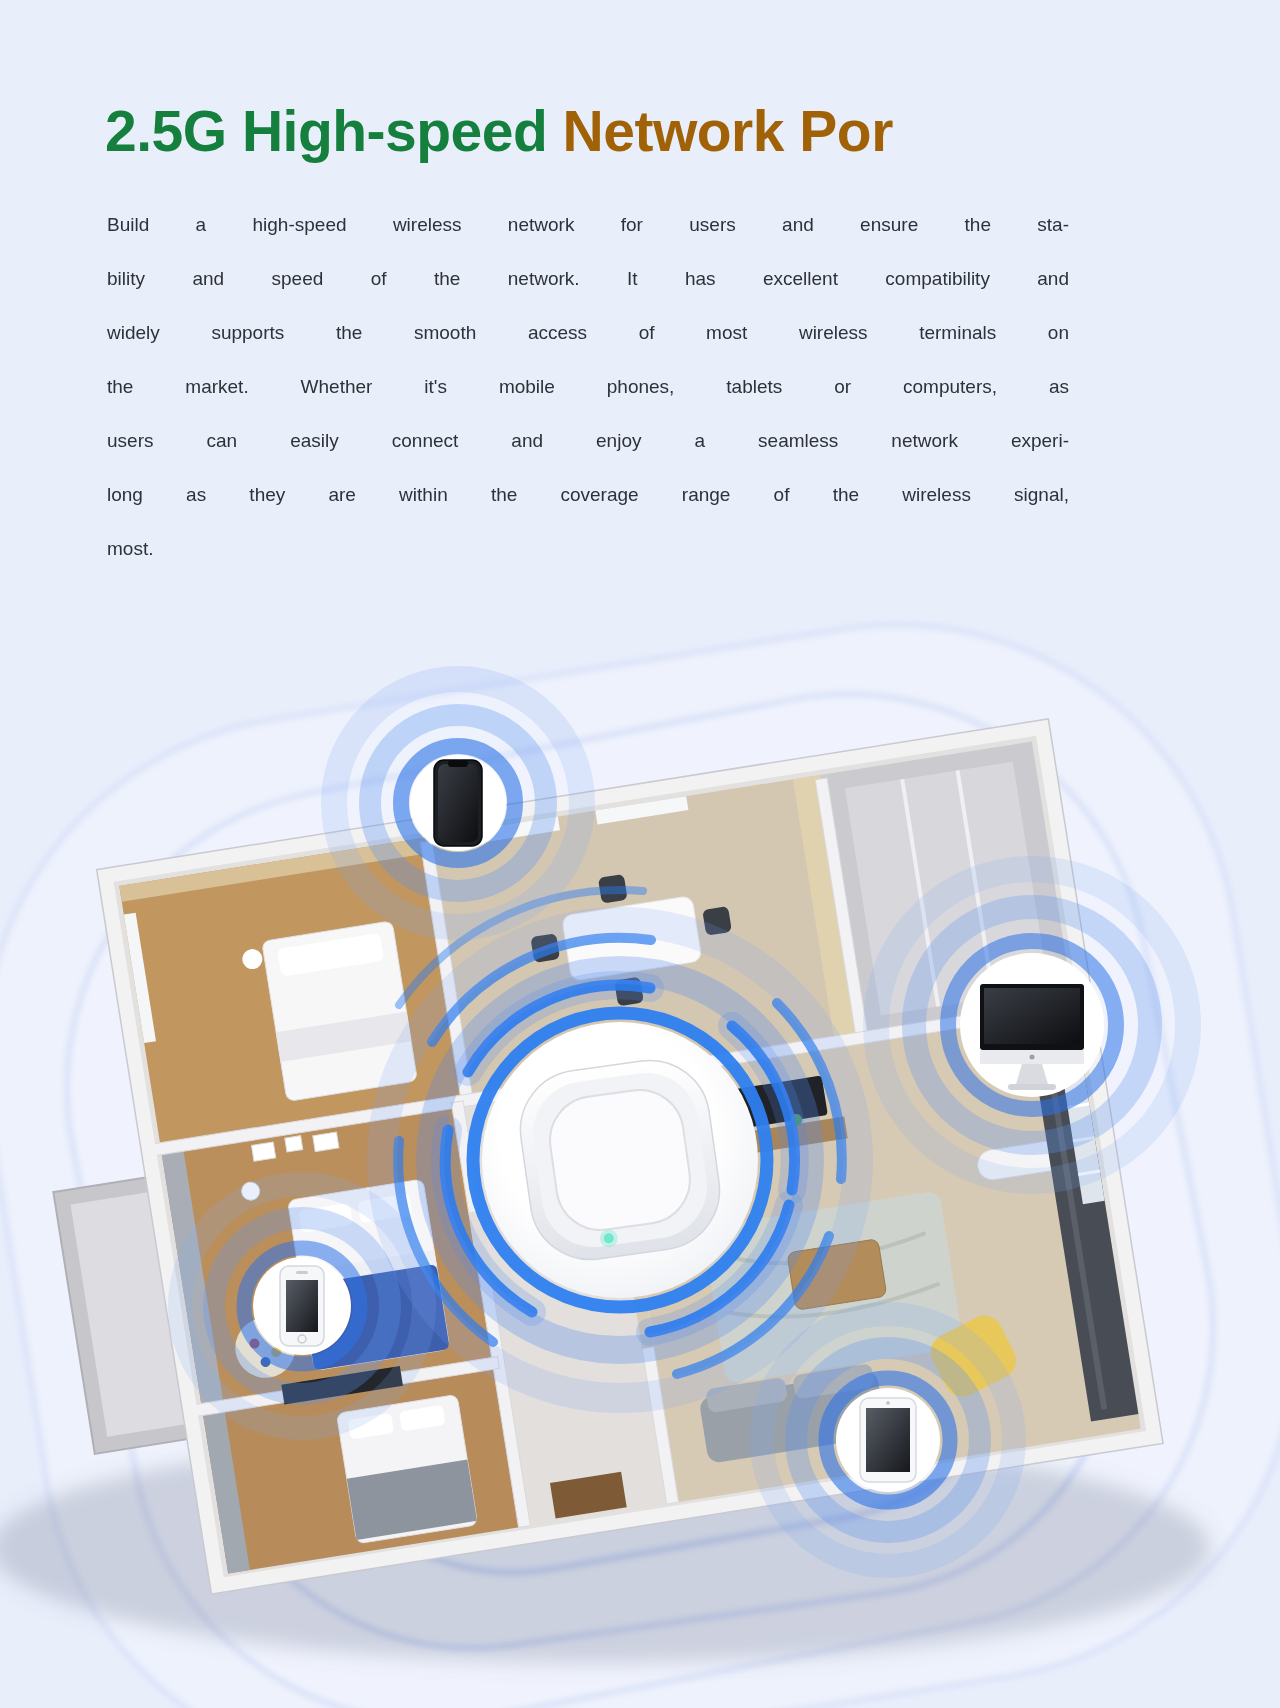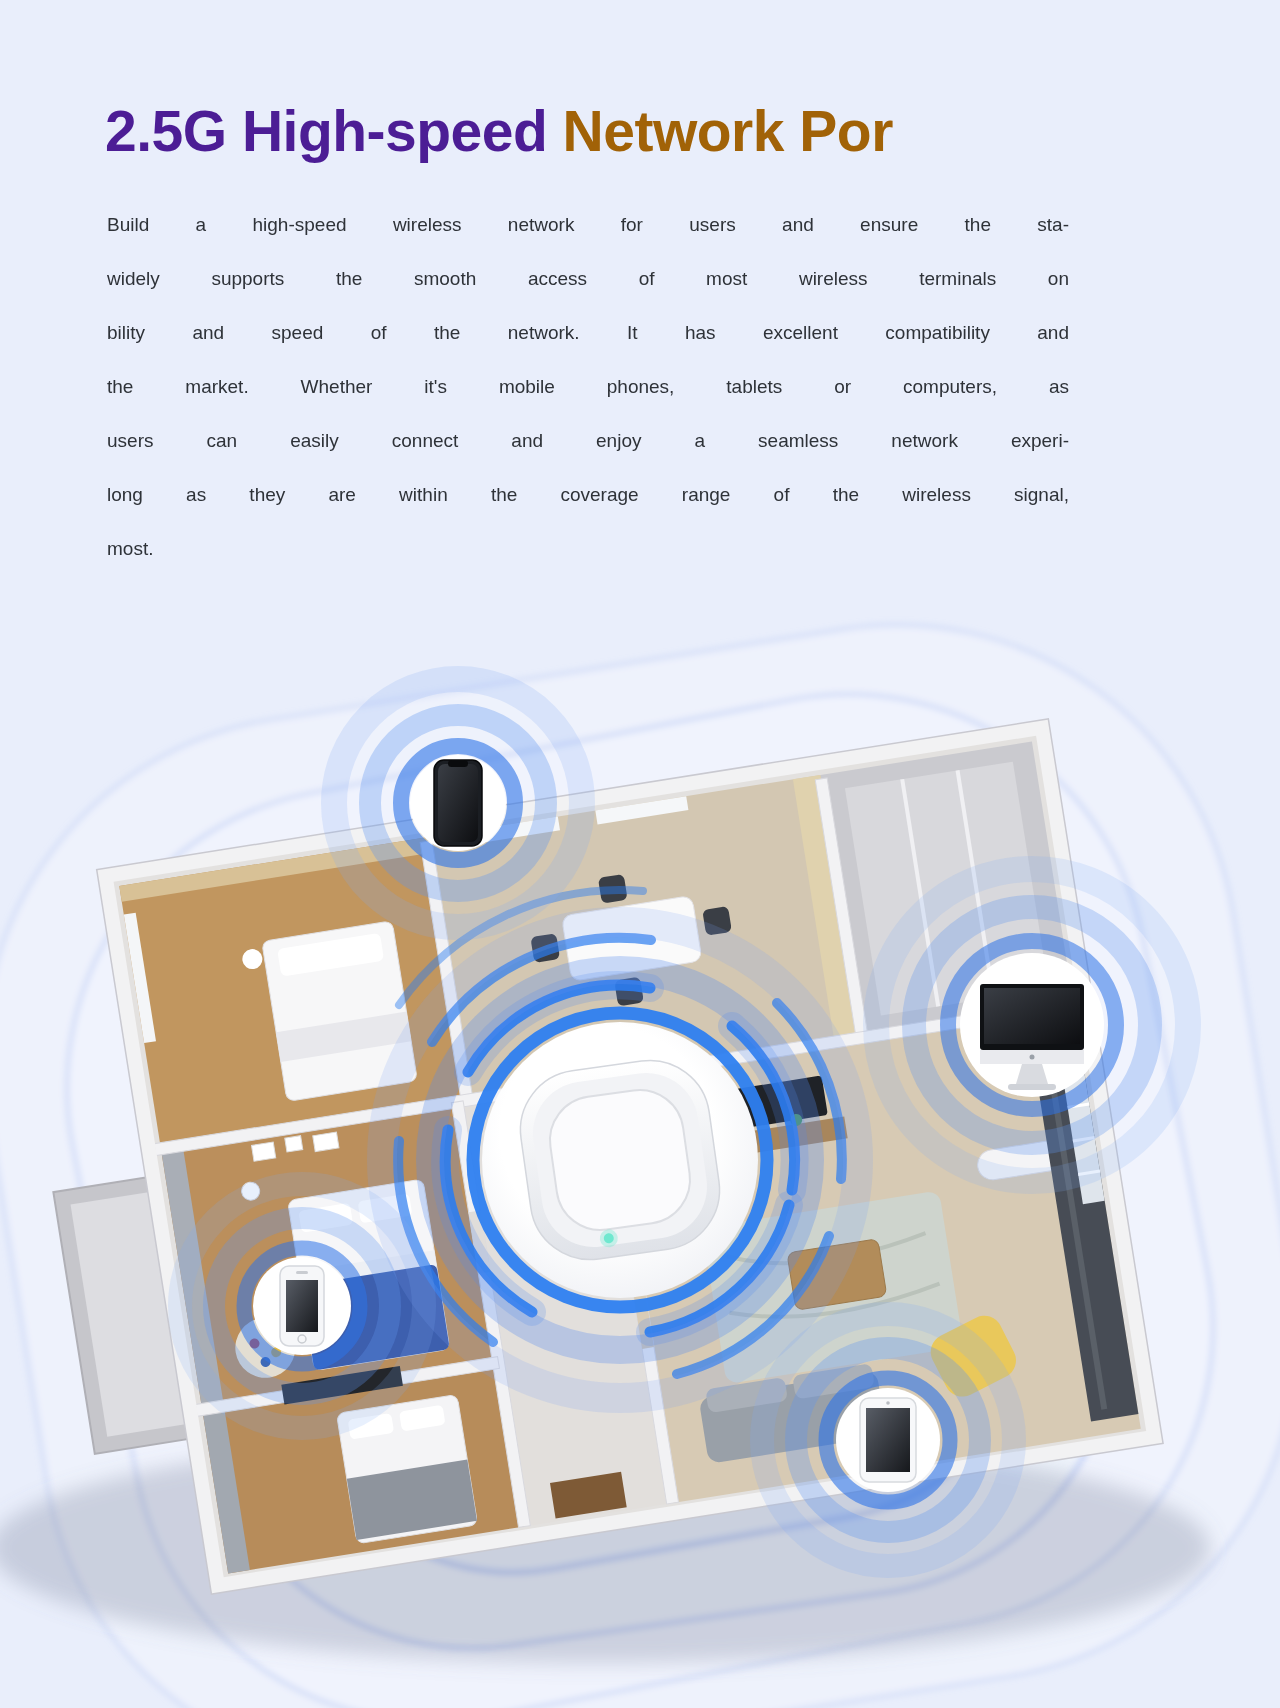--- a/index.html
+++ b/index.html
@@ -9,21 +9,21 @@
     background:#e9eefb;
     overflow:hidden;
     font-family:"Liberation Sans", sans-serif;
     margin:0 auto;
   }
   .title{
     position:absolute;left:105px;top:98px;
     font-size:57px;font-weight:700;letter-spacing:-0.5px;
     white-space:nowrap;margin:0;
   }
-  .title .t1{color:#4c1d95;}
+  .title .t1{color:#15803d;}
   .title .t2{color:#a16207;}
   .para{
     position:absolute;left:107px;top:198px;width:962px;
     font-size:19px;line-height:54px;color:#2e3238;
   }
   .para .line{
     height:54px;
     text-align:justify;
     text-align-last:justify;
     -moz-text-align-last:justify;
@@ -36,22 +36,22 @@
 </style>
 </head>
 <body>
 
 <div class="page">
 
   <h1 class="title"><span class="t1">2.5G High-speed </span><span class="t2">Network Por</span></h1>
 
   <div class="para">
     <div class="line">Build a high-speed wireless network for users and ensure the sta-</div>
+    <div class="line">bility and speed of the network. It has excellent compatibility and</div>
     <div class="line">widely supports the smooth access of most wireless terminals on</div>
-    <div class="line">bility and speed of the network. It has excellent compatibility and</div>
     <div class="line">the market. Whether it's mobile phones, tablets or computers, as</div>
     <div class="line">users can easily connect and enjoy a seamless network experi-</div>
     <div class="line">long as they are within the coverage range of the wireless signal,</div>
     <div class="line last">most.</div>
   </div>
 
   <svg class="illu" width="1280" height="1120" viewBox="0 0 1280 1120">
     <defs>
       <radialGradient id="apWhite" cx="45%" cy="40%" r="70%">
         <stop offset="55%" stop-color="#ffffff"></stop>

